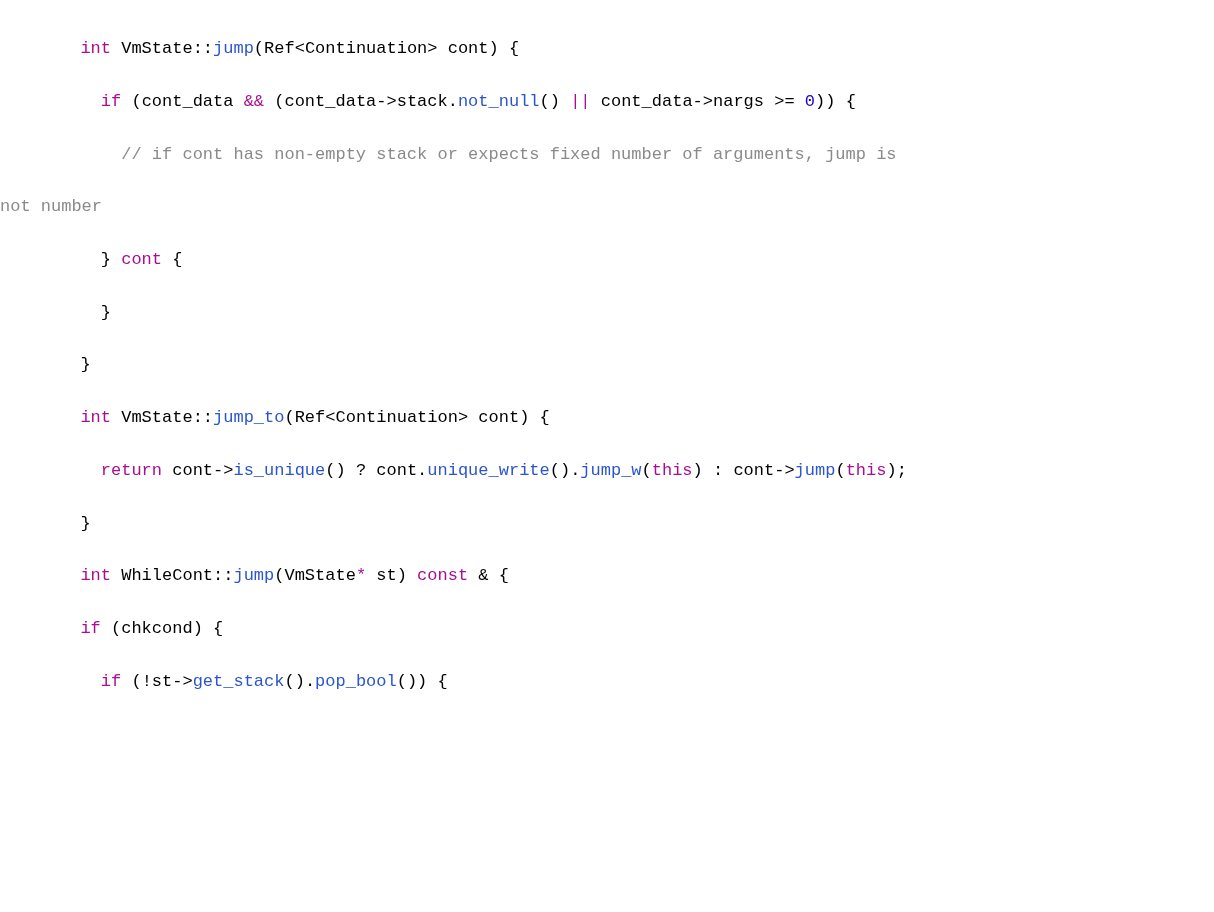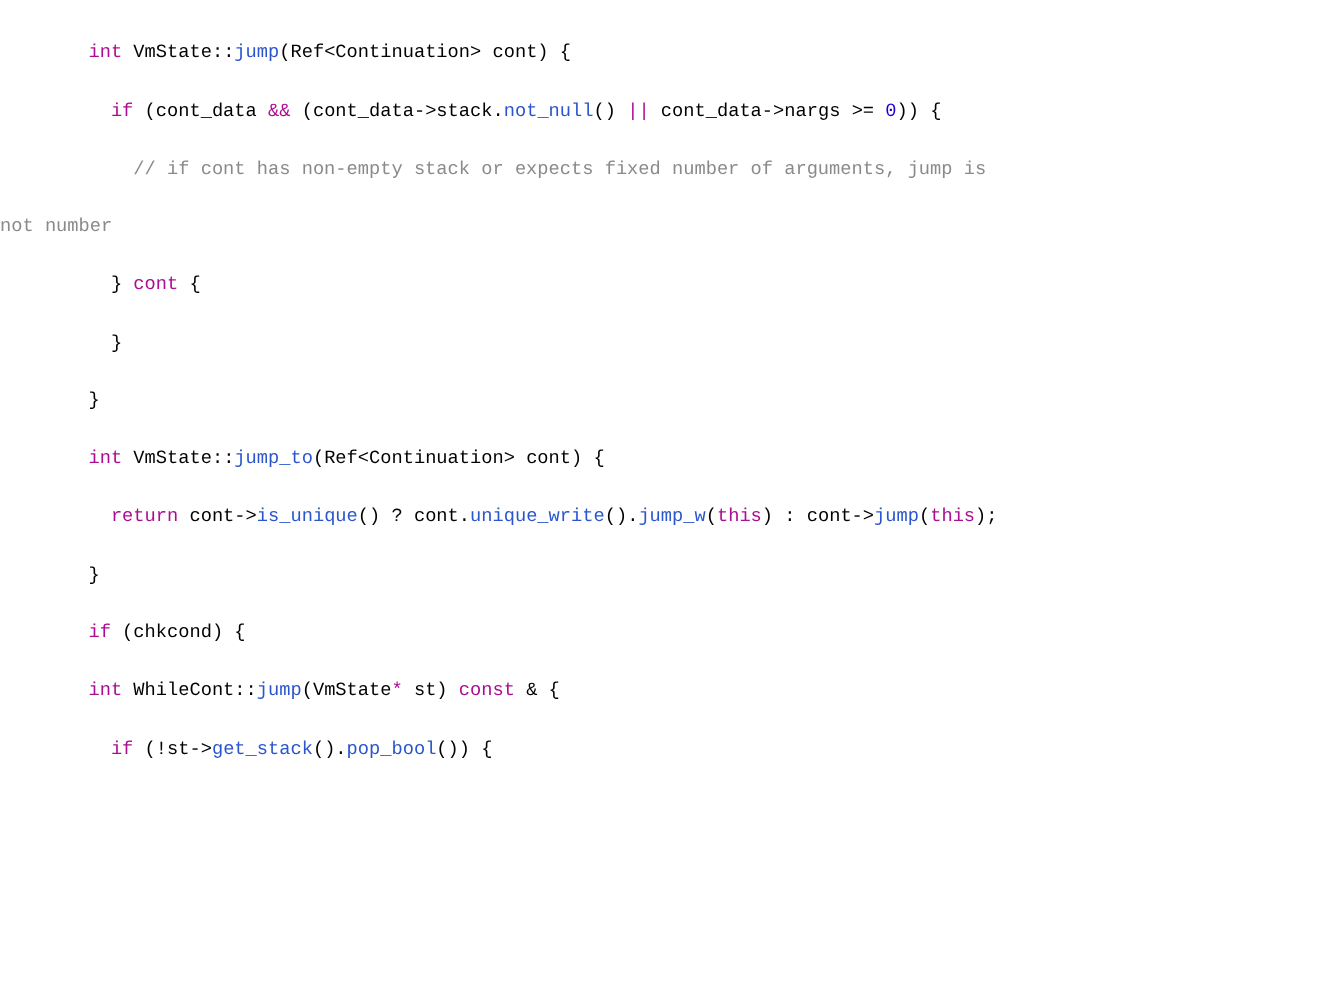--- a/index.html
+++ b/index.html
@@ -29,22 +29,22 @@
 <span class="ln">  <span class="kw">int</span> <span>VmState</span><span>::</span><span class="fn">jump</span><span>(</span><span>Ref</span><span>&lt;</span><span>Continuation</span><span>&gt;</span> <span>cont</span><span>)</span> <span>{</span></span>
 <span class="ln">    <span class="kw">if</span> <span>(</span><span>cont_data</span> <span class="kw">&amp;&amp;</span> <span>(</span><span>cont_data</span><span>-&gt;</span><span>stack</span><span>.</span><span class="fn">not_null</span><span>(</span><span>)</span> <span class="kw">||</span> <span>cont_data</span><span>-&gt;</span><span>nargs</span> <span>&gt;=</span> <span class="num">0</span><span>)</span><span>)</span> <span>{</span></span>
 <span class="ln">      <span class="cmt">// if cont has non-empty stack or expects fixed number of arguments, jump is</span></span>
 <span class="ln" style="margin-left:-60px;"><span class="cmt">not number</span></span>
 <span class="ln">    <span>}</span> <span class="kw">cont</span> <span>{</span></span>
 <span class="ln">    <span>}</span></span>
 <span class="ln">  <span>}</span></span>
 <span class="ln">  <span class="kw">int</span> <span>VmState</span><span>::</span><span class="fn">jump_to</span><span>(</span><span>Ref</span><span>&lt;</span><span>Continuation</span><span>&gt;</span> <span>cont</span><span>)</span> <span>{</span></span>
 <span class="ln">    <span class="kw">return</span> <span>cont</span><span>-&gt;</span><span class="fn">is_unique</span><span>(</span><span>)</span> <span>?</span> <span>cont</span><span>.</span><span class="fn">unique_write</span><span>(</span><span>)</span><span>.</span><span class="fn">jump_w</span><span>(</span><span class="kw">this</span><span>)</span> <span>:</span> <span>cont</span><span>-&gt;</span><span class="fn">jump</span><span>(</span><span class="kw">this</span><span>)</span><span>;</span></span>
 <span class="ln">  <span>}</span></span>
+<span class="ln">  <span class="kw">int</span> <span>WhileCont</span><span>::</span><span class="fn">jump</span><span>(</span><span>VmState</span><span class="star">*</span> <span>st</span><span>)</span> <span class="kw">const</span> <span>&amp;</span> <span>{</span></span>
 <span class="ln">  <span class="kw">if</span> <span>(</span><span>chkcond</span><span>)</span> <span>{</span></span>
-<span class="ln">  <span class="kw">int</span> <span>WhileCont</span><span>::</span><span class="fn">jump</span><span>(</span><span>VmState</span><span class="star">*</span> <span>st</span><span>)</span> <span class="kw">const</span> <span>&amp;</span> <span>{</span></span>
 <span class="ln">    <span class="kw">if</span> <span>(</span><span>!</span><span>st</span><span>-&gt;</span><span class="fn">get_stack</span><span>(</span><span>)</span><span>.</span><span class="fn">pop_bool</span><span>(</span><span>)</span><span>)</span> <span>{</span></span>
 
 
 
 
 
 
 
 
 

